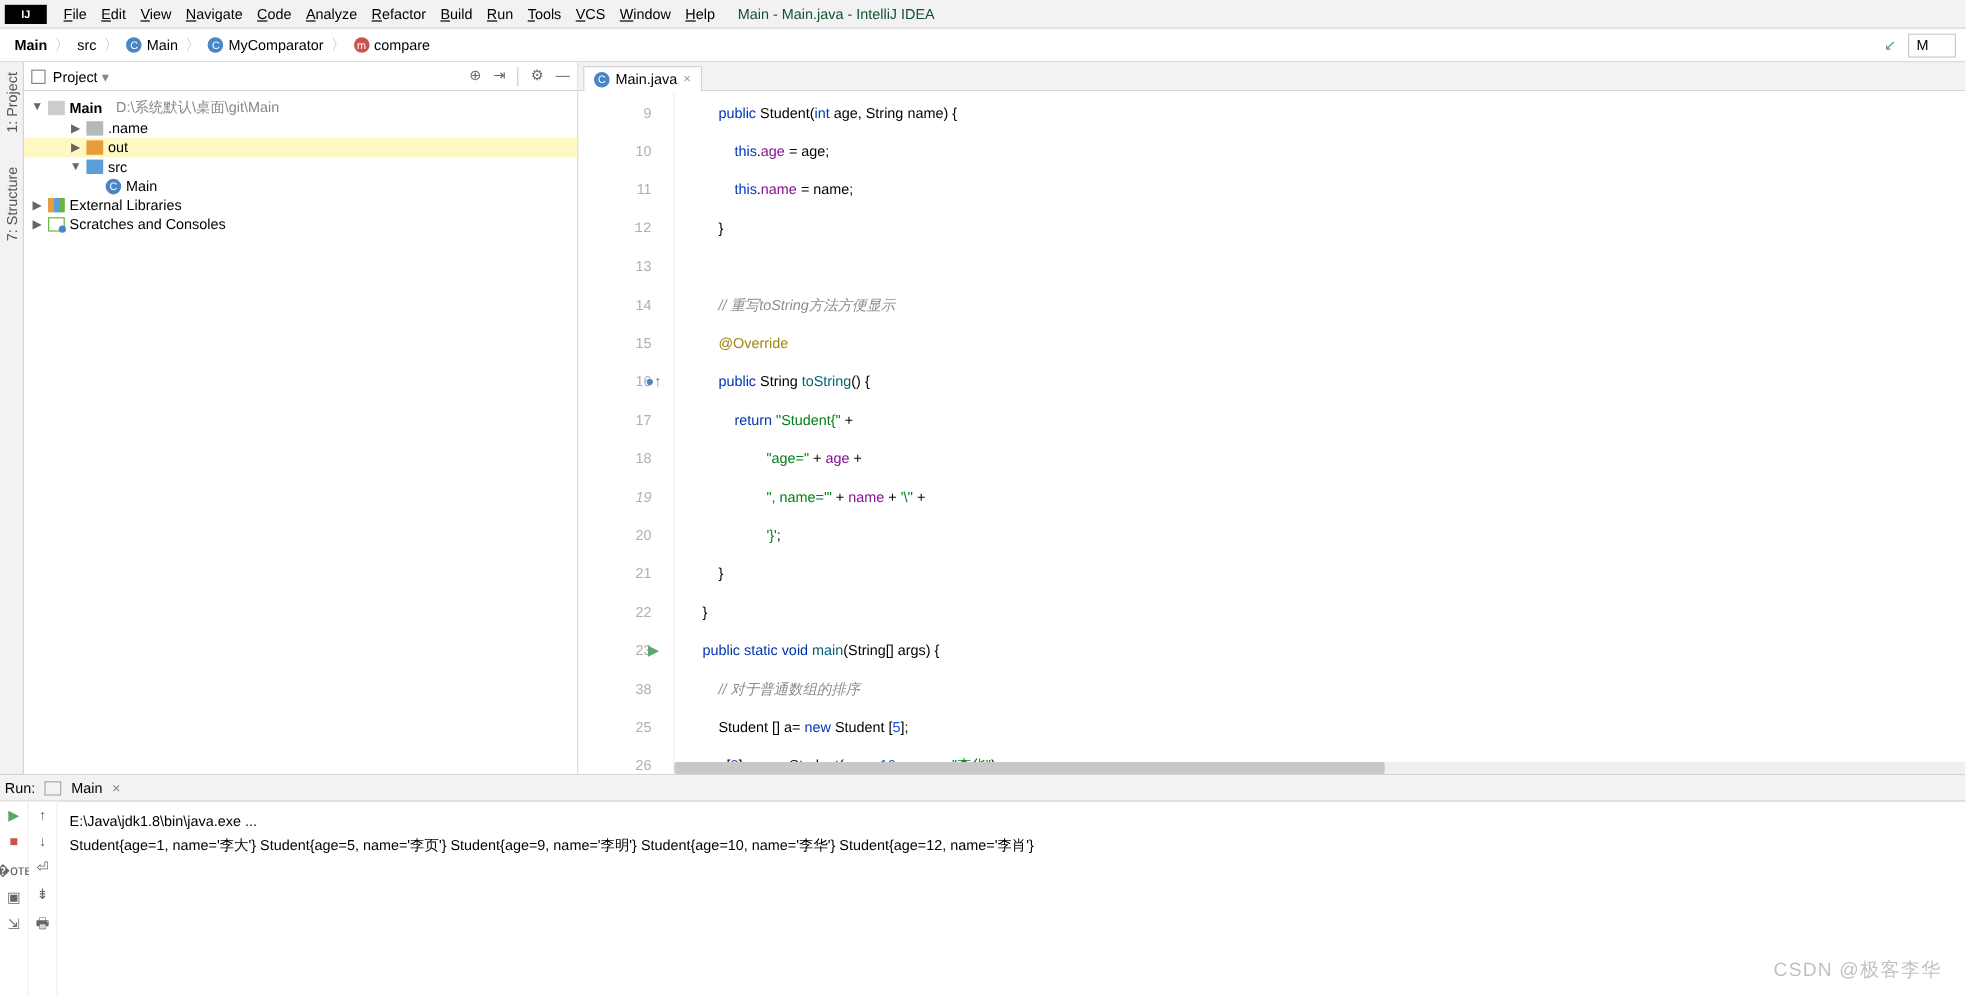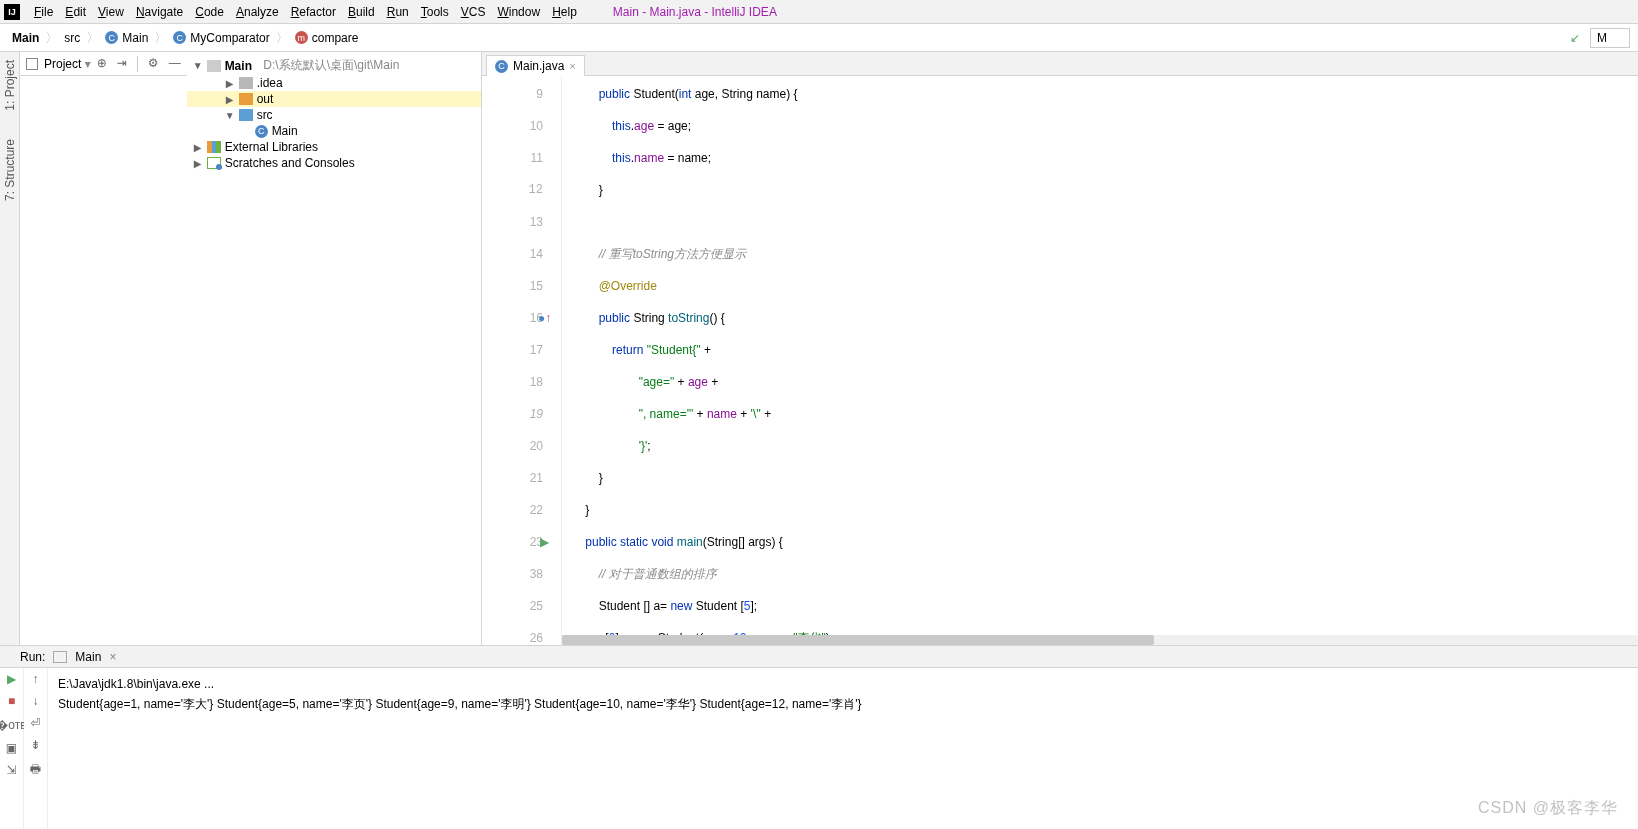--- a/index.html
+++ b/index.html
@@ -1,33 +1,33 @@
 <!DOCTYPE html>
 <html><head>
 <meta charset="utf-8">
 <style>
 *{box-sizing:border-box;margin:0;padding:0;font-family:"Segoe UI",Arial,sans-serif;font-size:12px}
 body{background:#fff;color:#000;width:1638px;height:829px;position:relative;overflow:hidden}
 .menubar{height:24px;background:#f2f2f2;border-bottom:1px solid #d4d4d4;display:flex;align-items:center;padding:0 4px}
-.ij-logo{width:16px;height:16px;background:#000;margin-right:8px;display:flex;align-items:center;justify-content:center;color:#fff;font-size:9px;font-weight:700}
+.ij-logo{width:35px;height:16px;background:#000;margin-right:8px;display:flex;align-items:center;justify-content:center;color:#fff;font-size:9px;font-weight:700}
 .menu-item{padding:2px 6px;cursor:default}
 .menu-item u{text-decoration:underline}
-.window-title{margin-left:30px;color:#a21caf}
+.window-title{margin-left:13px;color:#14532d}
 .navbar{height:28px;background:#fff;border-bottom:1px solid #d4d4d4;display:flex;align-items:center;padding:0 8px;justify-content:space-between}
 .breadcrumbs{display:flex;align-items:center;gap:2px}
 .crumb{display:flex;align-items:center;gap:4px;padding:2px 4px}
 .crumb-sep{color:#bbb;font-size:13px}
 .round-icon{width:13px;height:13px;border-radius:50%;display:inline-flex;align-items:center;justify-content:center;font-size:9px;color:#fff}
 .ic-c{background:#4a86c6}
 .ic-m{background:#c75450}
 .nav-tools{display:flex;align-items:center;gap:10px}
 .main{display:flex;height:593px}
 .left-strip{width:20px;background:#f2f2f2;border-right:1px solid #d4d4d4;display:flex;flex-direction:column;align-items:center;padding-top:4px;gap:20px}
 .vtab{writing-mode:vertical-rl;transform:rotate(180deg);font-size:11px;color:#555;cursor:default;padding:4px 2px;display:flex;align-items:center;gap:4px}
-.project-panel{width:462px;background:#fff;border-right:1px solid #d4d4d4;display:flex;flex-direction:row}
+.project-panel{width:462px;background:#fff;border-right:1px solid #d4d4d4;display:flex;flex-direction:column}
 .proj-header{height:24px;border-bottom:1px solid #d4d4d4;display:flex;align-items:center;padding:0 6px;gap:6px;background:#fff}
 .proj-header-title{font-weight:400;flex:1}
 .proj-header-tools{display:flex;gap:10px;color:#666}
 .tree{padding:4px 0;flex:1;overflow:auto}
 .tree-row{display:flex;align-items:center;padding:1px 4px;gap:4px;white-space:nowrap}
 .tree-row.sel{background:#fff8c5}
 .arrow{width:10px;display:inline-block;text-align:center;color:#666;font-size:10px}
 .folder{width:14px;height:12px;display:inline-block}
 .folder.grey{background:#b8b8b8}
 .folder.orange{background:#e89c3c}
@@ -48,21 +48,21 @@
 .kw{color:#0033b3}
 .str{color:#067d17}
 .num{color:#1750eb}
 .com{color:#8c8c8c;font-style:italic}
 .ann{color:#9e880d}
 .fld{color:#871094}
 .typ{color:#000}
 .mth{color:#00627a}
 .pname{color:#8c8c8c;font-style:normal}
 .run-panel{border-top:1px solid #d4d4d4;background:#fff;height:184px;display:flex;flex-direction:column}
-.run-header{height:22px;background:#f2f2f2;border-bottom:1px solid #d4d4d4;display:flex;align-items:center;padding:0 20px;gap:8px}
+.run-header{height:22px;background:#f2f2f2;border-bottom:1px solid #d4d4d4;display:flex;align-items:center;padding:0 4px;gap:8px}
 .run-body{flex:1;display:flex}
 .run-tools{width:24px;background:#fff;border-right:1px solid #eee;display:flex;flex-direction:column;align-items:center;padding-top:4px;gap:8px;color:#666}
 .run-tools2{width:24px;background:#fff;border-right:1px solid #eee;display:flex;flex-direction:column;align-items:center;padding-top:4px;gap:8px;color:#666}
 .console{flex:1;font-family:Consolas,monospace;font-size:13px;padding:6px 10px;line-height:20px;white-space:pre-wrap}
 .console .ok{color:#067d17}
 .watermark{position:absolute;right:20px;bottom:10px;color:rgba(0,0,0,.25);font-size:16px;letter-spacing:1px}
 .sep-v{width:1px;height:16px;background:#ccc}
 .hscroll{position:absolute;bottom:0;left:80px;right:0;height:10px;background:#f0f0f0}
 .hscroll-thumb{position:absolute;height:10px;background:#c8c8c8;border-radius:2px}
 .search-box{border:1px solid #ccc;height:20px;padding:0 6px;display:flex;align-items:center;min-width:40px;background:#fff}
@@ -140,21 +140,21 @@
       <div class="tree-row" style="padding-left:6px">
         <span class="arrow">▼</span>
         <span style="width:14px;height:12px;background:#ccc;display:inline-block"></span>
         <b>Main</b>&nbsp;
         <span class="muted">D:\系统默认\桌面\git\Main</span>
       </div>
       <div id="tree-children">
           <div class="tree-row" style="padding-left: 38px;">
             <span class="arrow">▶</span>
             <span class="folder grey"></span>
-            <span>.idea</span>
+            <span>.name</span>
           </div>
           <div class="tree-row sel" style="padding-left: 38px;">
             <span class="arrow">▶</span>
             <span class="folder orange"></span>
             <span>out</span>
           </div>
           <div class="tree-row" style="padding-left: 38px;">
             <span class="arrow">▼</span>
             <span class="folder blue"></span>
             <span>src</span>

